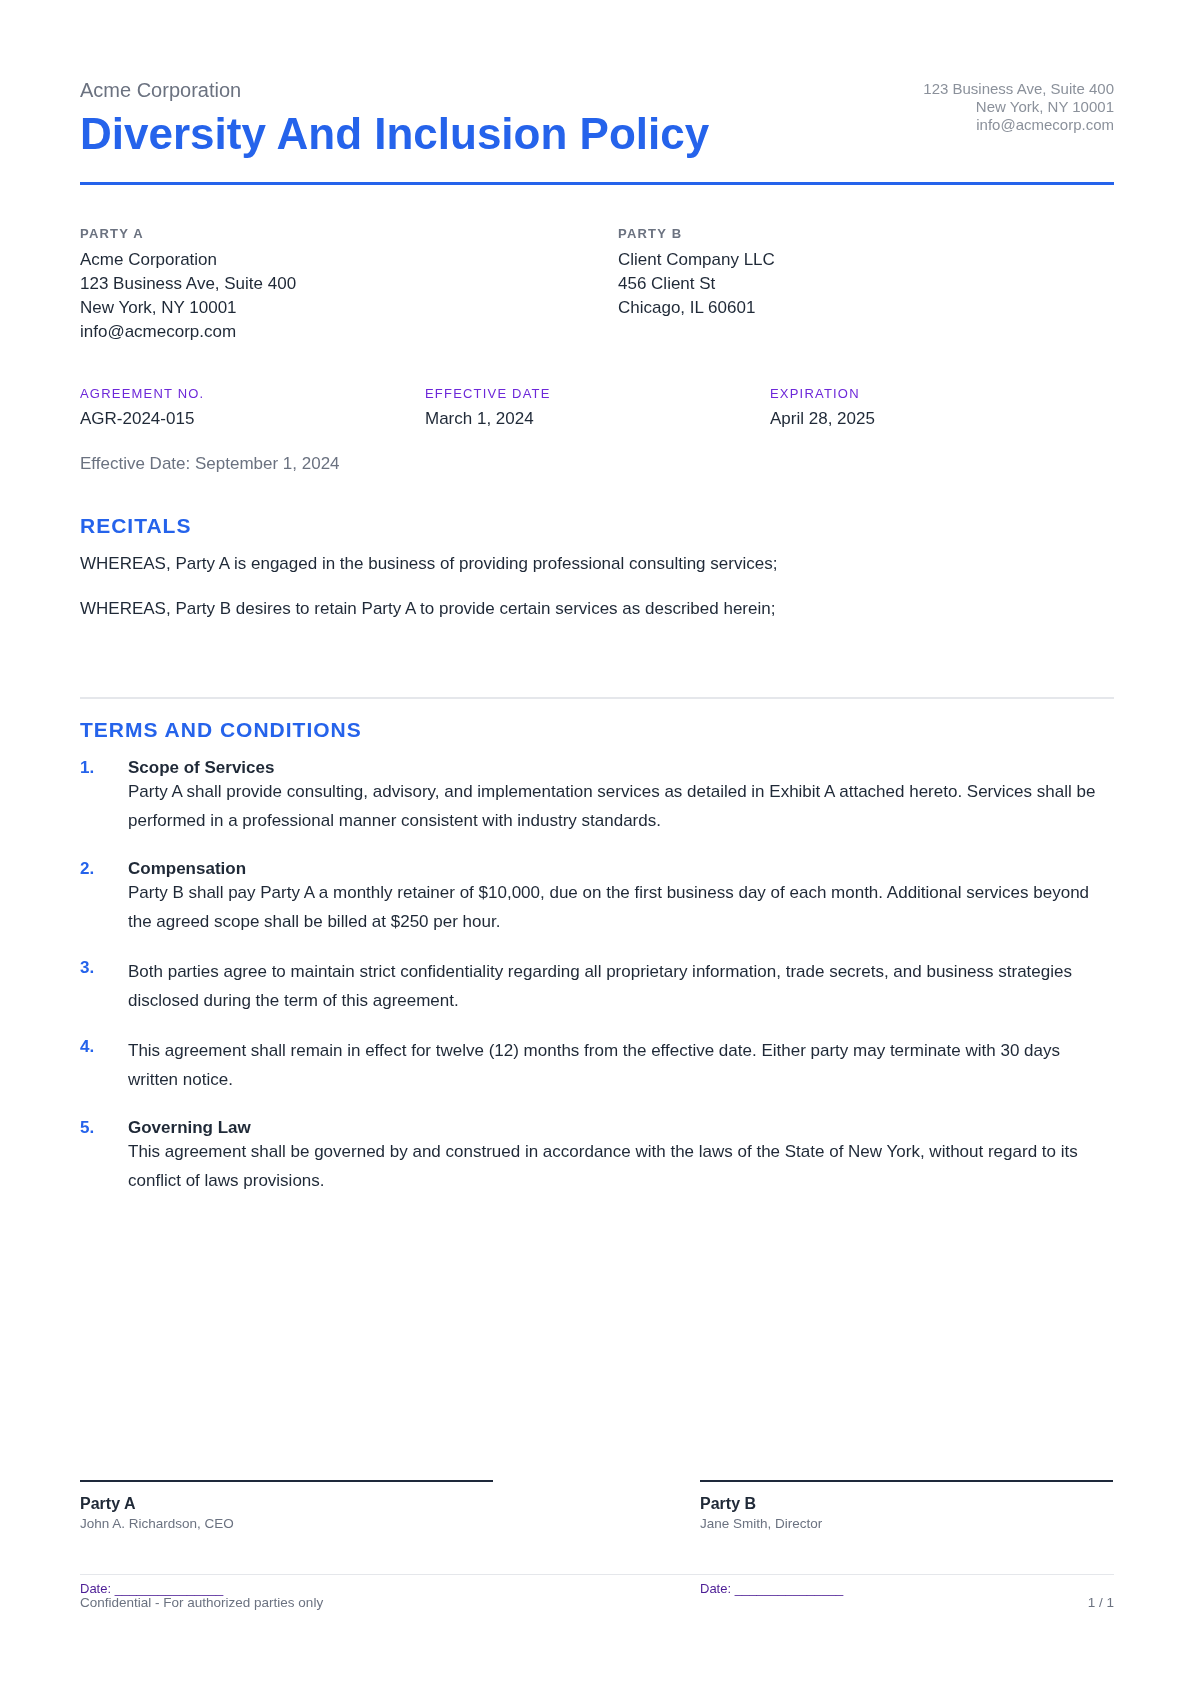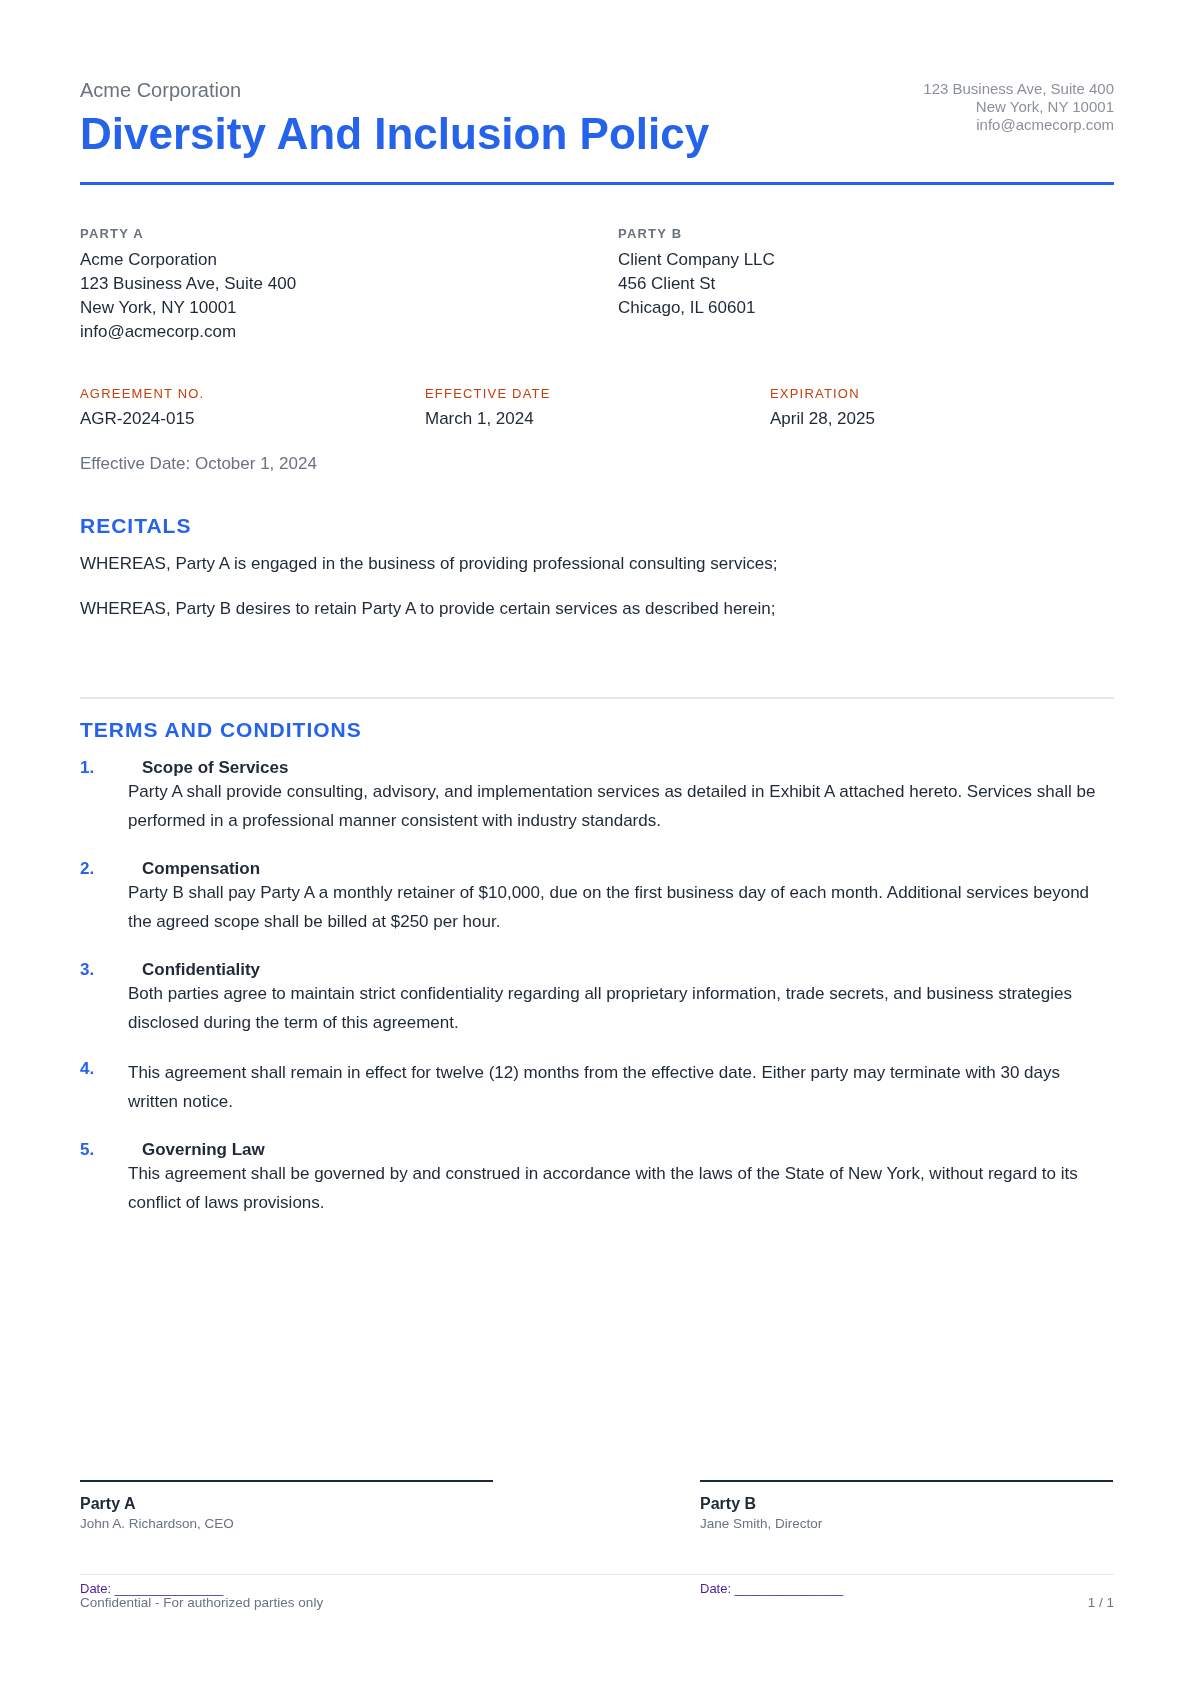--- a/index.html
+++ b/index.html
@@ -95,21 +95,21 @@
     .meta-item {
       position: absolute;
       top: 0;
     }
     .meta-item:nth-child(1) { left: 0; }
     .meta-item:nth-child(2) { left: 345px; }
     .meta-item:nth-child(3) { left: 690px; }
     .meta-label {
       font-size: 13px;
       letter-spacing: 1.2px;
-      color: #c2410c;
+      color: #6d28d9;
       line-height: 16px;
       margin-bottom: 6px;
     }
     .meta-value {
       font-size: 17px;
       line-height: 22px;
       color: #1f2937;
     }
 
     .effective-line {
@@ -167,21 +167,20 @@
       font-size: 17px;
       font-weight: bold;
       color: #2563eb;
       line-height: 22px;
     }
     .term-title {
       font-size: 17px;
       font-weight: bold;
       color: #1f2937;
       line-height: 22px;
-      margin-left: 14px;
     }
     .term-body {
       font-size: 17px;
       line-height: 29px;
       color: #1f2937;
       margin-top: -2px;
     }
 
     
     .signatures {
@@ -283,21 +282,21 @@
     <div class="meta-item">
       <div class="meta-label">EFFECTIVE DATE</div>
       <div class="meta-value">March 1, 2024</div>
     </div>
     <div class="meta-item">
       <div class="meta-label">EXPIRATION</div>
       <div class="meta-value">April 28, 2025</div>
     </div>
   </div>
 
-  <div class="effective-line">Effective Date: October 1, 2024</div>
+  <div class="effective-line">Effective Date: September 1, 2024</div>
 
   <h2 class="section-heading recitals-heading">RECITALS</h2>
   <p class="recital recital-1">WHEREAS, Party A is engaged in the business of providing professional consulting services;</p>
   <p class="recital recital-2">WHEREAS, Party B desires to retain Party A to provide certain services as described herein;</p>
 
   <div class="divider"></div>
 
   <h2 class="section-heading terms-heading">TERMS AND CONDITIONS</h2>
 
   <div class="terms-list">
@@ -306,21 +305,20 @@
       <div class="term-title">Scope of Services</div>
       <div class="term-body">Party A shall provide consulting, advisory, and implementation services as detailed in Exhibit A attached hereto. Services shall be performed in a professional manner consistent with industry standards.</div>
     </div>
     <div class="term">
       <span class="term-number">2.</span>
       <div class="term-title">Compensation</div>
       <div class="term-body">Party B shall pay Party A a monthly retainer of $10,000, due on the first business day of each month. Additional services beyond the agreed scope shall be billed at $250 per hour.</div>
     </div>
     <div class="term">
       <span class="term-number">3.</span>
-      <div class="term-title">Confidentiality</div>
       <div class="term-body">Both parties agree to maintain strict confidentiality regarding all proprietary information, trade secrets, and business strategies disclosed during the term of this agreement.</div>
     </div>
     <div class="term">
       <span class="term-number">4.</span>
       <div class="term-body">This agreement shall remain in effect for twelve (12) months from the effective date. Either party may terminate with 30 days written notice.</div>
     </div>
     <div class="term">
       <span class="term-number">5.</span>
       <div class="term-title">Governing Law</div>
       <div class="term-body">This agreement shall be governed by and construed in accordance with the laws of the State of New York, without regard to its conflict of laws provisions.</div>

